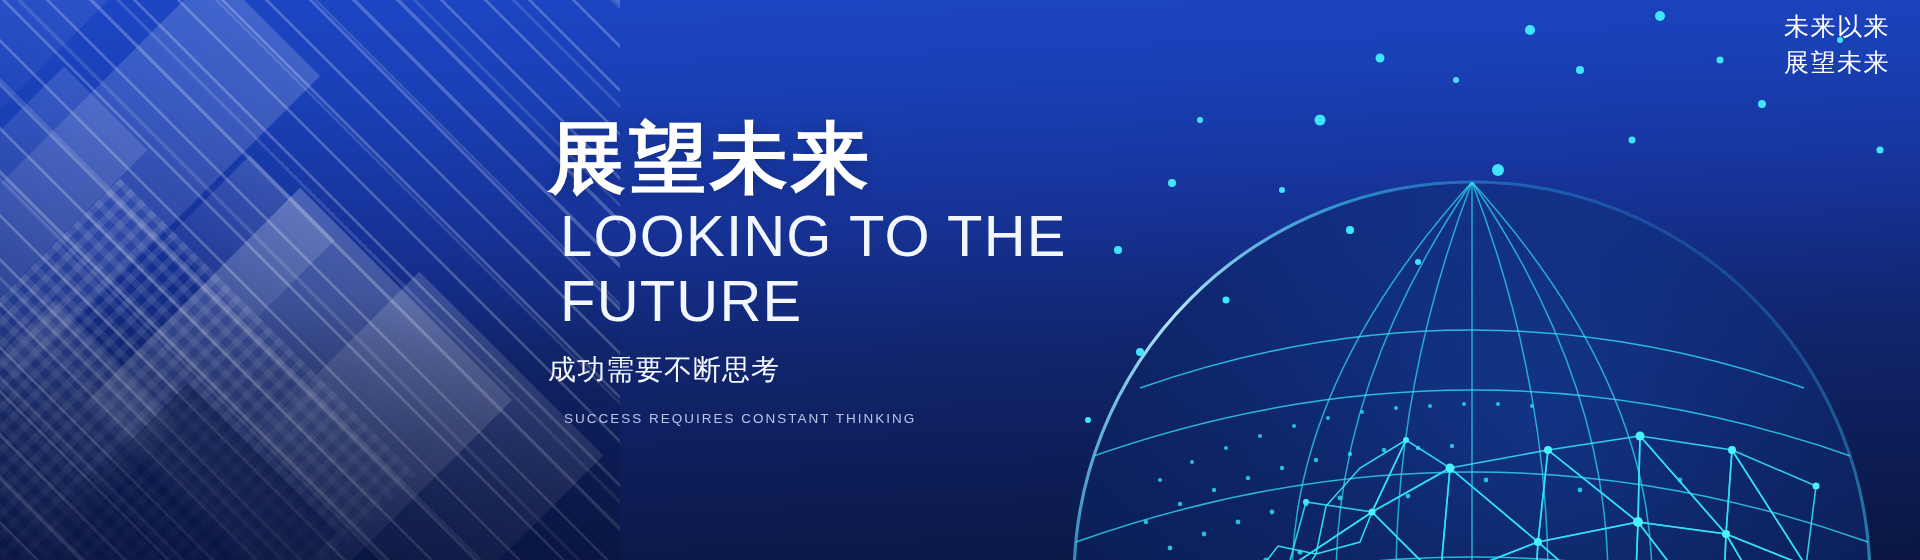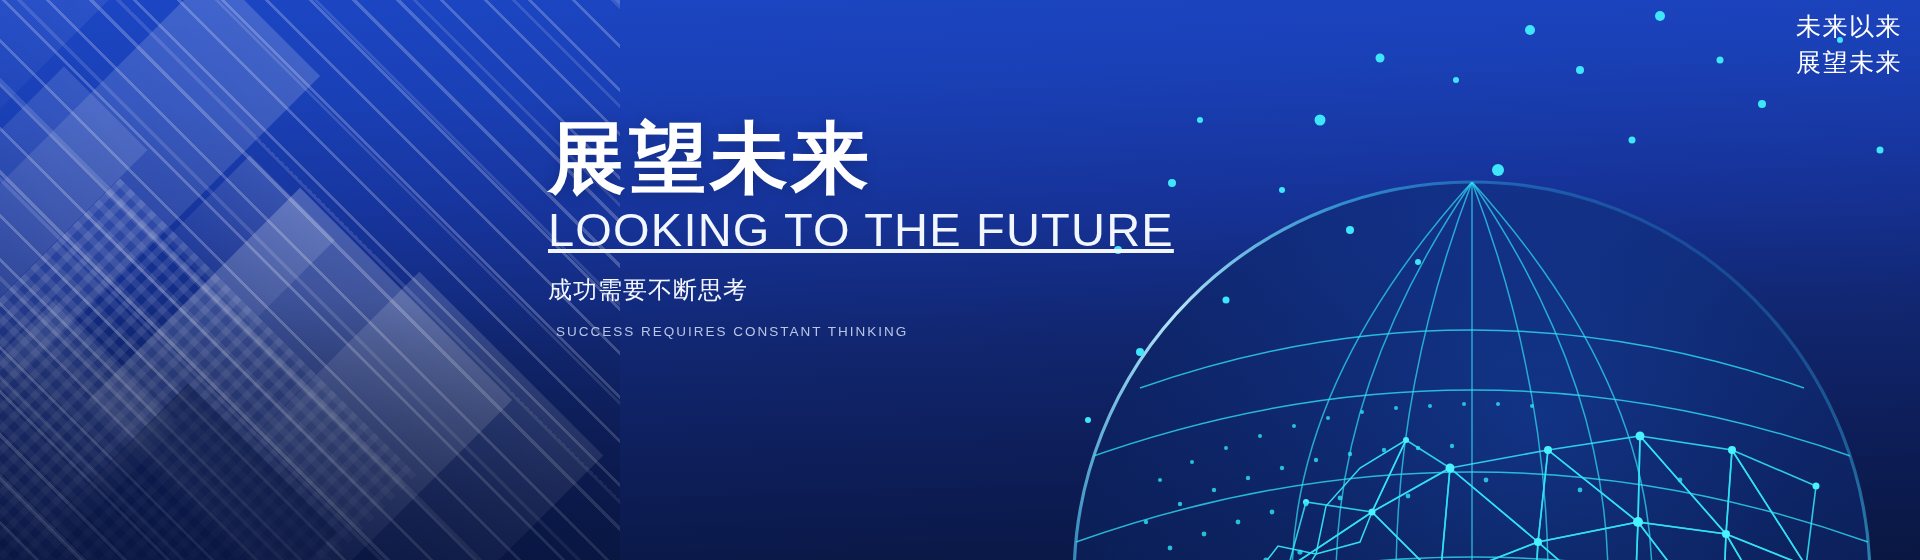--- a/index.html
+++ b/index.html
@@ -71,35 +71,35 @@
   }
 
   
   .textblock{position:absolute;left:548px;top:118px;width:640px;}
   .h-cn{
     font-size:78px;font-weight:bold;color:#ffffff;line-height:1.05;
     letter-spacing:3px;margin:0 0 4px 0;
     text-shadow:0 2px 14px rgba(0,0,0,.20);
   }
   .h-en{
-    font-size:47px;font-weight:300;color:#f2f6ff;line-height:1.12;
-    letter-spacing:1.2px;margin:0 0 16px 0;text-decoration:underline;
+    font-size:58px;font-weight:300;color:#f2f6ff;line-height:1.12;
+    letter-spacing:1.2px;margin:0 0 16px 12px;
   }
   .sub-cn{
-    font-size:24px;font-weight:500;color:#f4f7ff;line-height:1.42;
+    font-size:28px;font-weight:500;color:#f4f7ff;line-height:1.42;
     letter-spacing:1px;margin:0 0 12px 0;
   }
   .sub-en{
     font-size:13.5px;font-weight:400;color:#b9c6e6;line-height:1.95;
-    letter-spacing:2.0px;margin:8px;
+    letter-spacing:2.0px;margin:16px;
   }
 
   
   .tagline{
-    position:absolute;right:18px;top:8px;
+    position:absolute;right:30px;top:8px;
     font-size:25px;font-weight:500;color:#ffffff;line-height:1.45;
     letter-spacing:1.5px;
   }
 
   
   .globe-wrap{position:absolute;right:0;top:0;width:900px;height:560px;overflow:hidden;}
   .globe-svg{position:absolute;right:-40px;top:150px;}
   .stars{position:absolute;right:0;top:0;width:900px;height:560px;pointer-events:none;}
 </style>
 </head>

